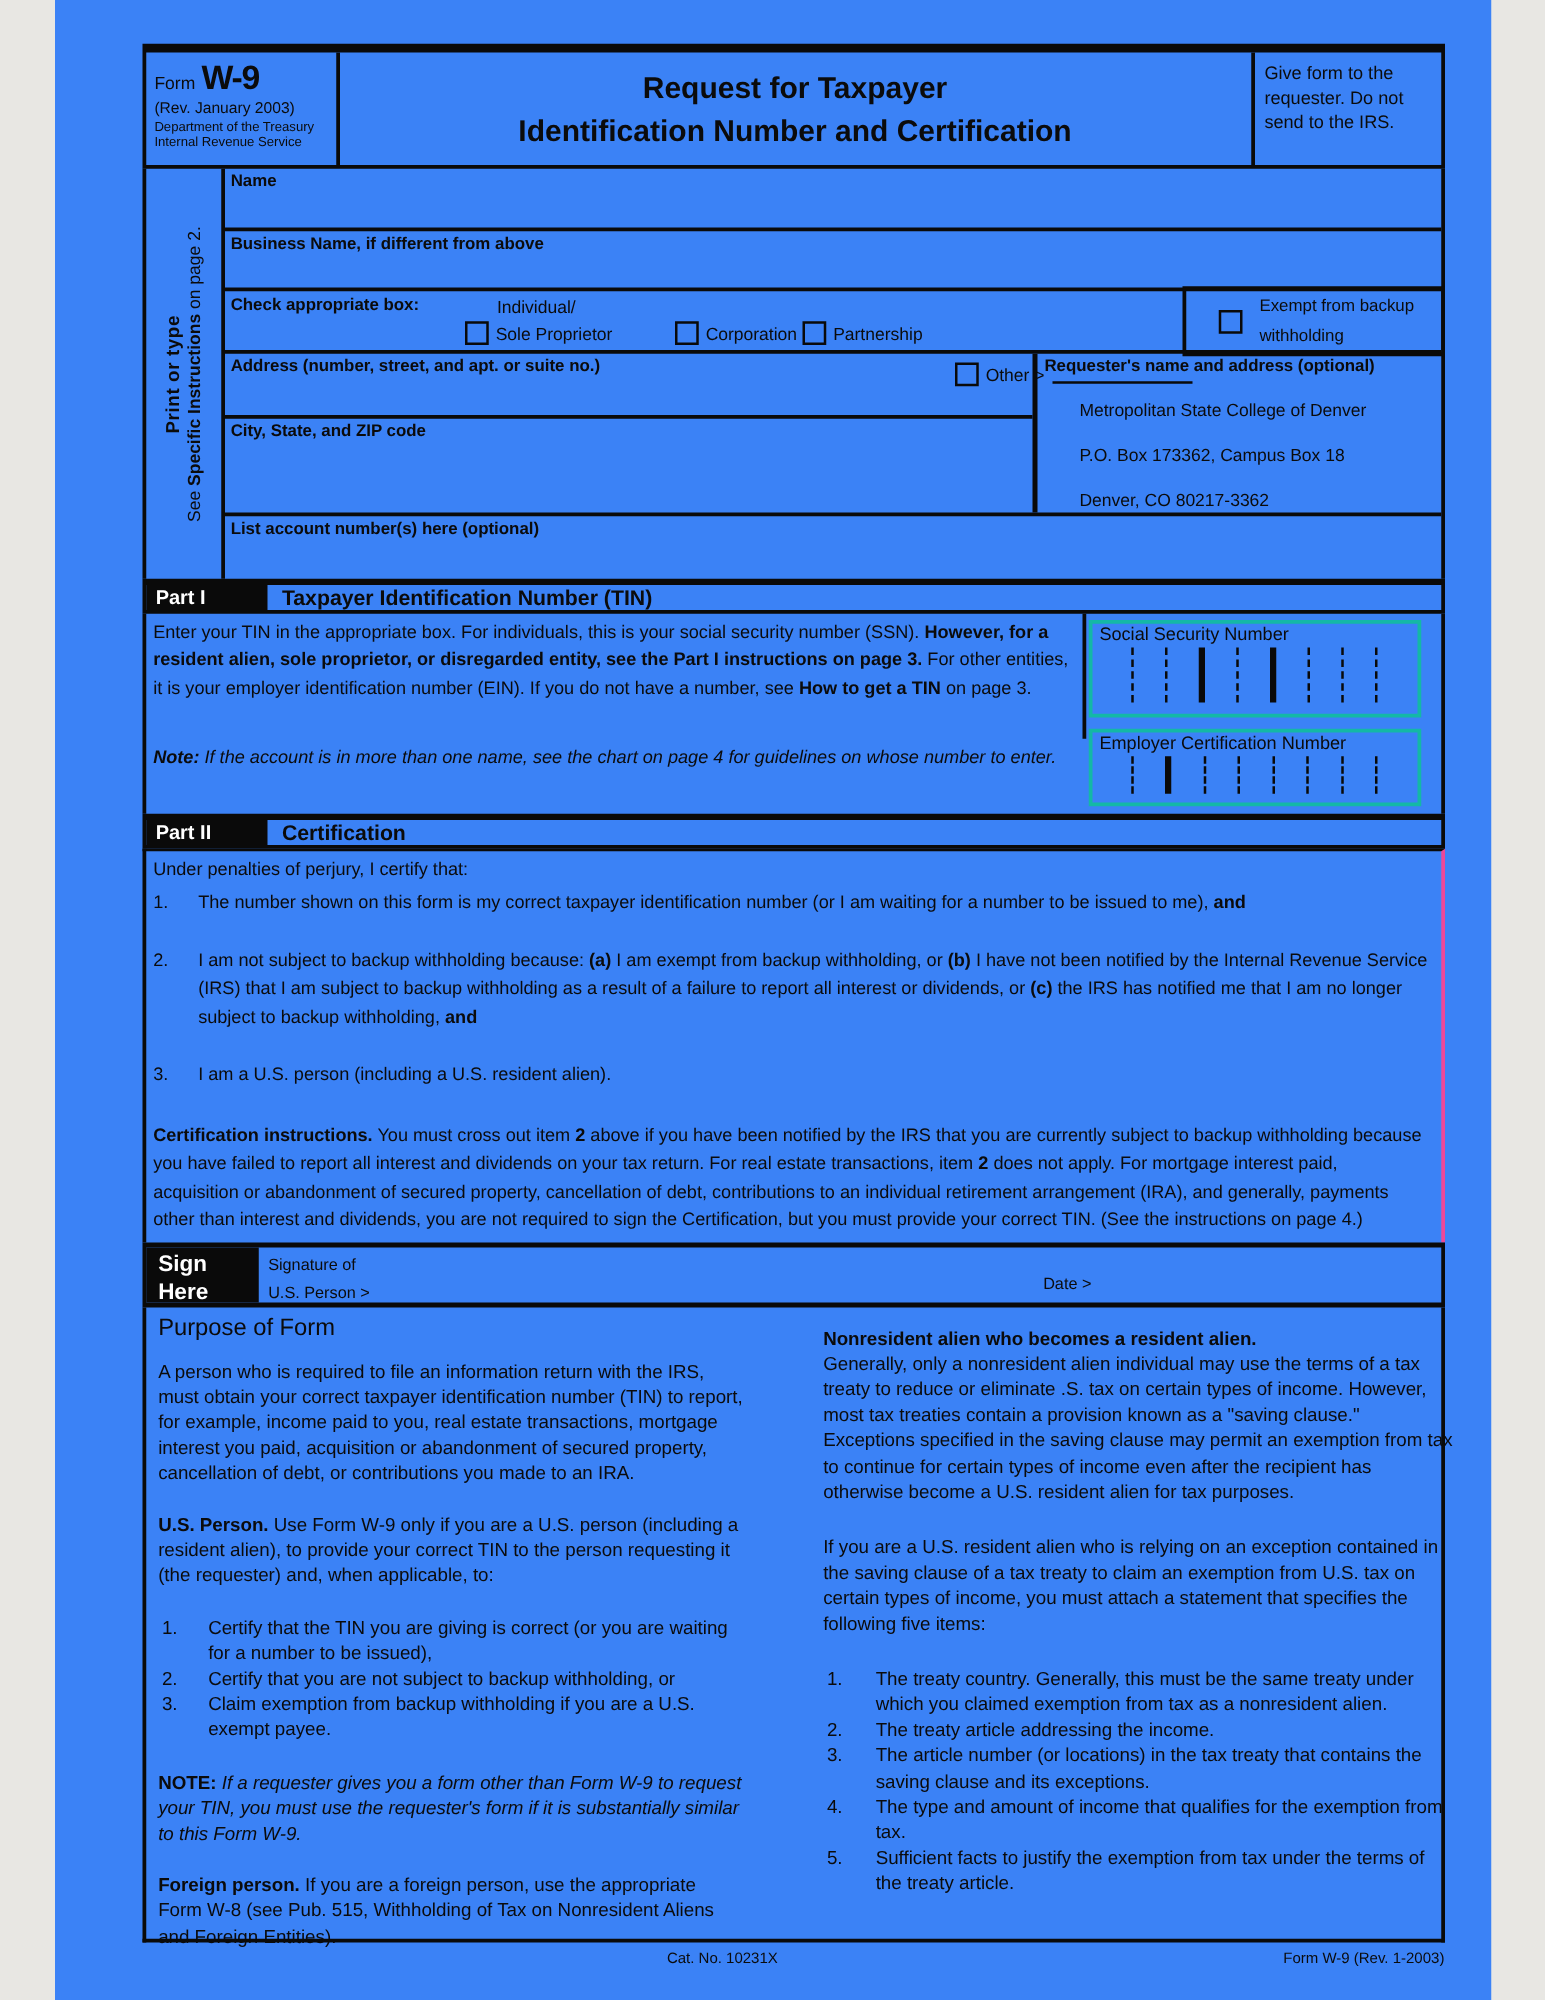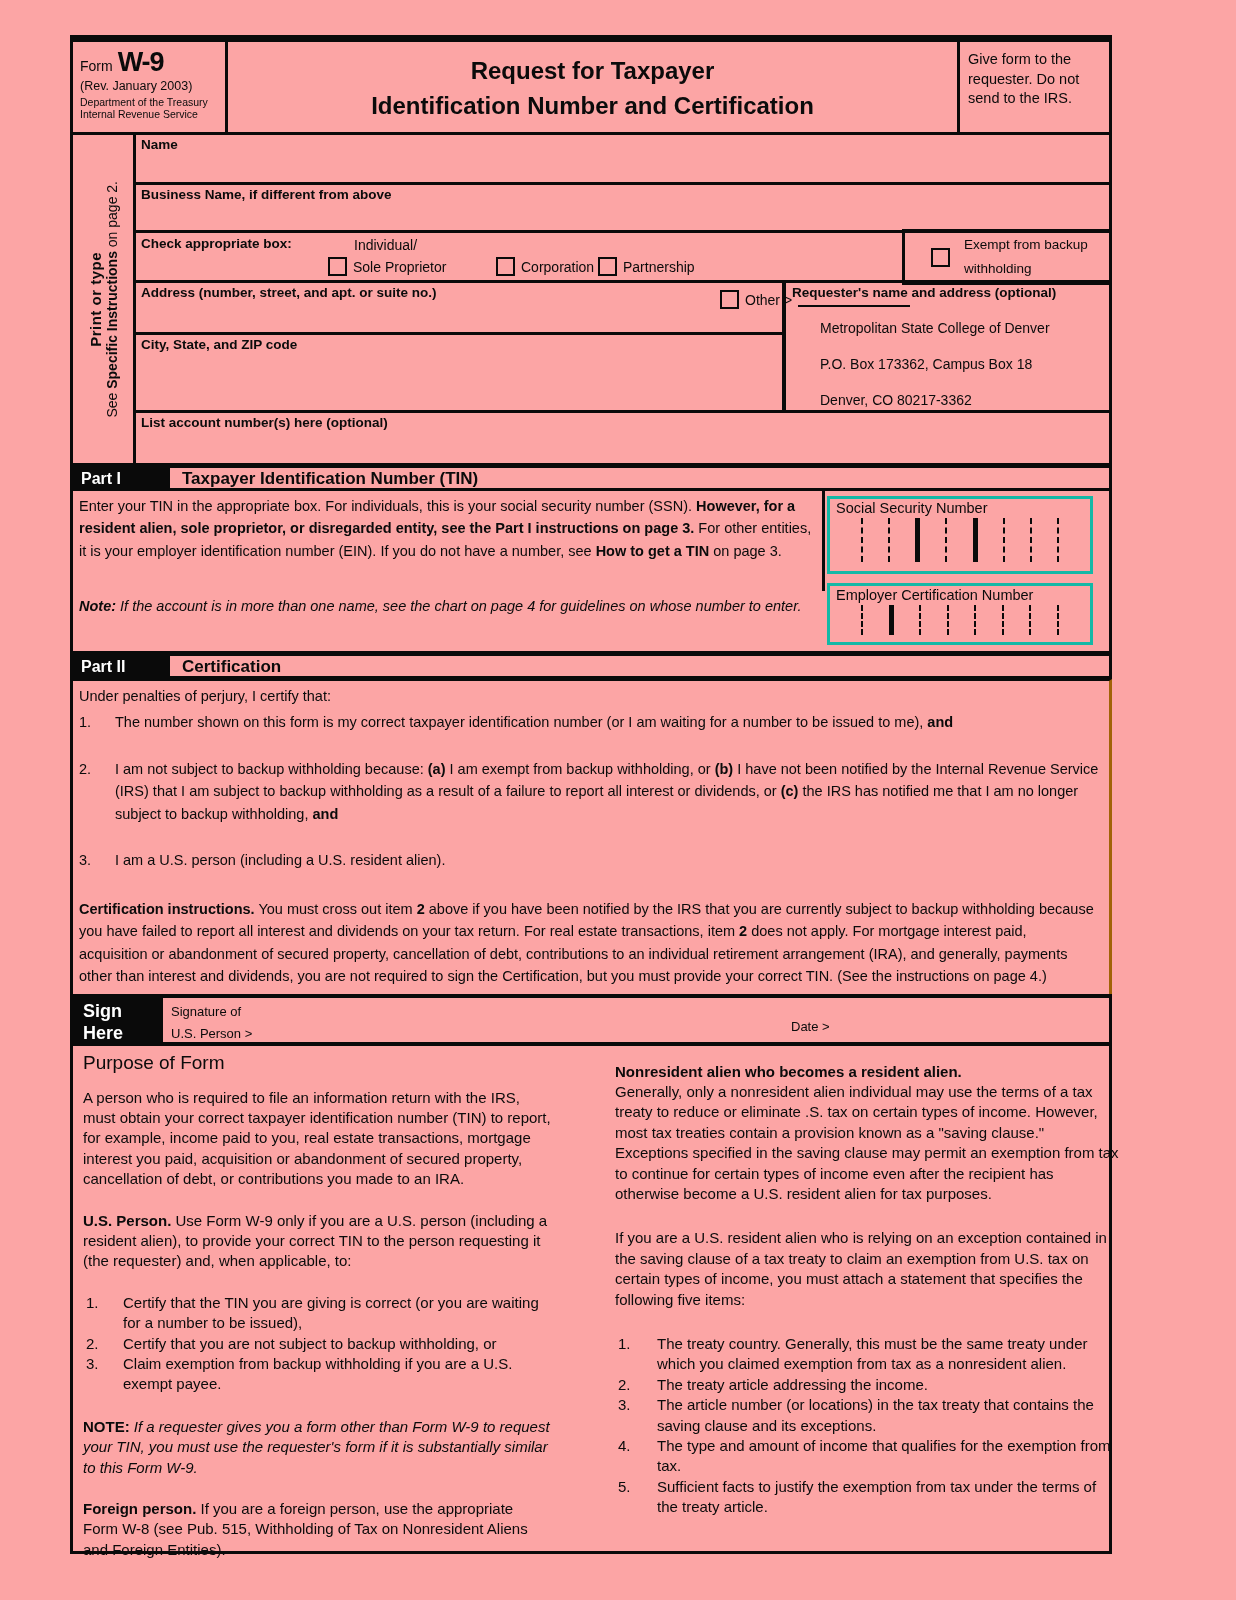--- a/index.html
+++ b/index.html
@@ -3,22 +3,22 @@
 <meta charset="utf-8">
 <style>
   * { margin:0; padding:0; box-sizing:border-box; }
   body {
     font-family: "Liberation Sans", "DejaVu Sans", sans-serif;
     background:#e8e7e3;
     color:#0b0b0b;
   }
   .page {
     position:relative;
-    width:1236px; height:1600px;
-    background:#fca5a5;
+    width:1149px; height:1600px;
+    background:#3b82f6;
     margin:0 auto;
     overflow:hidden;
     text-decoration:underline;
   }
   .form { position:absolute; left:70px; top:35px; width:1042px; }
 
   
   .hdr { display:flex; border:3px solid #0a0a0a; border-top:7px solid #0a0a0a; height:100px; }
   .hdr-left { width:155px; border-right:3px solid #0a0a0a; padding:5px 7px 3px; }
   .hdr-form-line { display:flex; align-items:baseline; gap:5px; }
@@ -79,21 +79,21 @@
   .ssn-box { top:5px; height:78px; }
   .ein-box { top:92px; height:62px; }
   .tin-label { font-size:14.5px; }
   .tin-cells { display:flex; height:44px; margin-top:2px; }
   .ein-box .tin-cells { height:30px; }
   .tin-cell { flex:1; border-left:2px dashed #0a0a0a; }
   .tin-cell:first-child { border-left:none; }
   .tin-cell.solid { border-left:5px solid #0a0a0a; }
 
   
-  .p2-body { border-left:3px solid #0a0a0a; border-right:3px solid #a16207; border-top:2px solid #0a0a0a; padding:4px 10px 6px 6px; font-size:14.5px; line-height:1.55; }
+  .p2-body { border-left:3px solid #0a0a0a; border-right:3px solid #ec4899; border-top:2px solid #0a0a0a; padding:4px 10px 6px 6px; font-size:14.5px; line-height:1.55; }
   .p2-intro { margin-bottom:4px; }
   .p2-item { display:flex; margin-bottom:4px; }
   .p2-item.gap { margin-top:24px; }
   .p2-num { width:36px; flex:none; }
   .p2-text { flex:1; }
   .p2-cert { margin-top:26px; }
 
   
   .sign-row { position:relative; display:flex; height:52px; border-left:3px solid #0a0a0a; border-right:3px solid #0a0a0a; border-top:4px solid #0a0a0a; border-bottom:4px solid #0a0a0a; }
   .sign-tag { background:#0a0a0a; color:#fff; font-weight:bold; font-size:18px; line-height:1.25; width:90px; padding:2px 10px; }
@@ -343,15 +343,19 @@
             <span class="li-text">The type and amount of income that qualifies for the exemption from tax.</span>
           </div>
           <div class="li">
             <span class="li-num">5.</span>
             <span class="li-text">Sufficient facts to justify the exemption from tax under the terms of the treaty article.</span>
           </div>
         </div>
       </div>
     </div>
 
+    <div class="footer">
+      <span class="cat-no">Cat. No. 10231X</span>
+      <span class="form-rev">Form W-9 (Rev. 1-2003)</span>
+    </div>
 
   </div>
 </div>
 
 </body></html>

